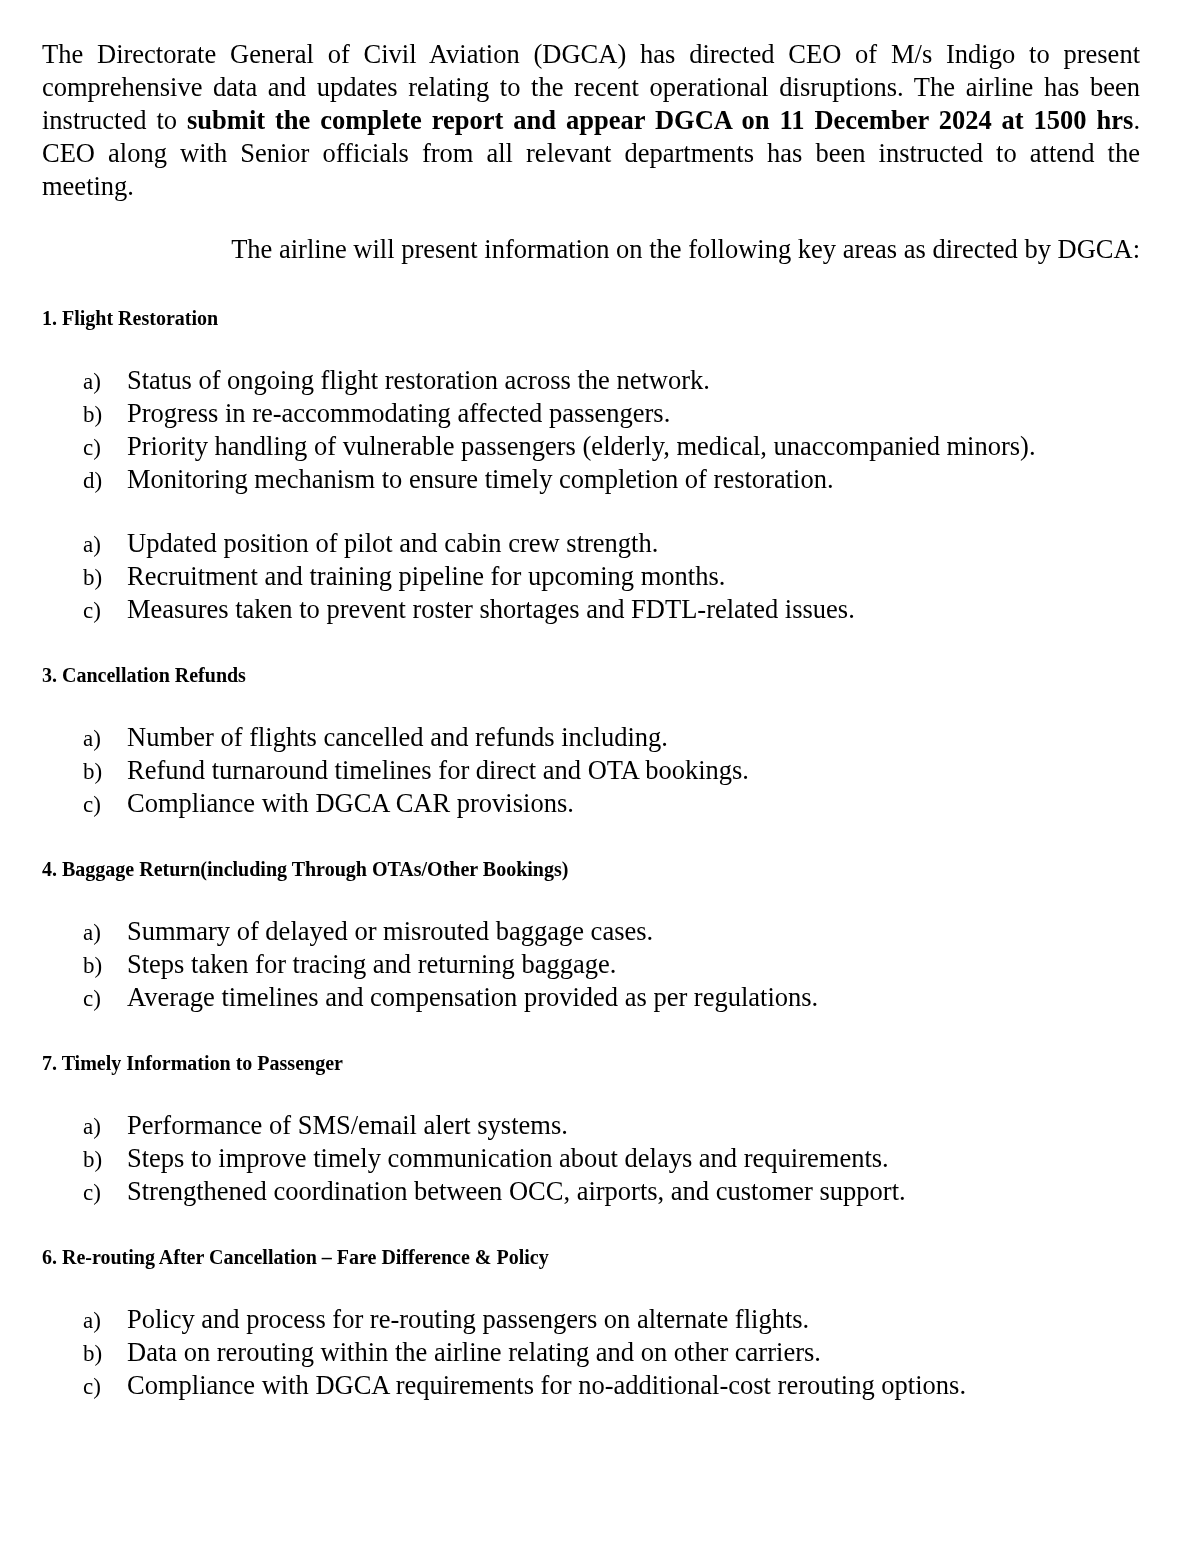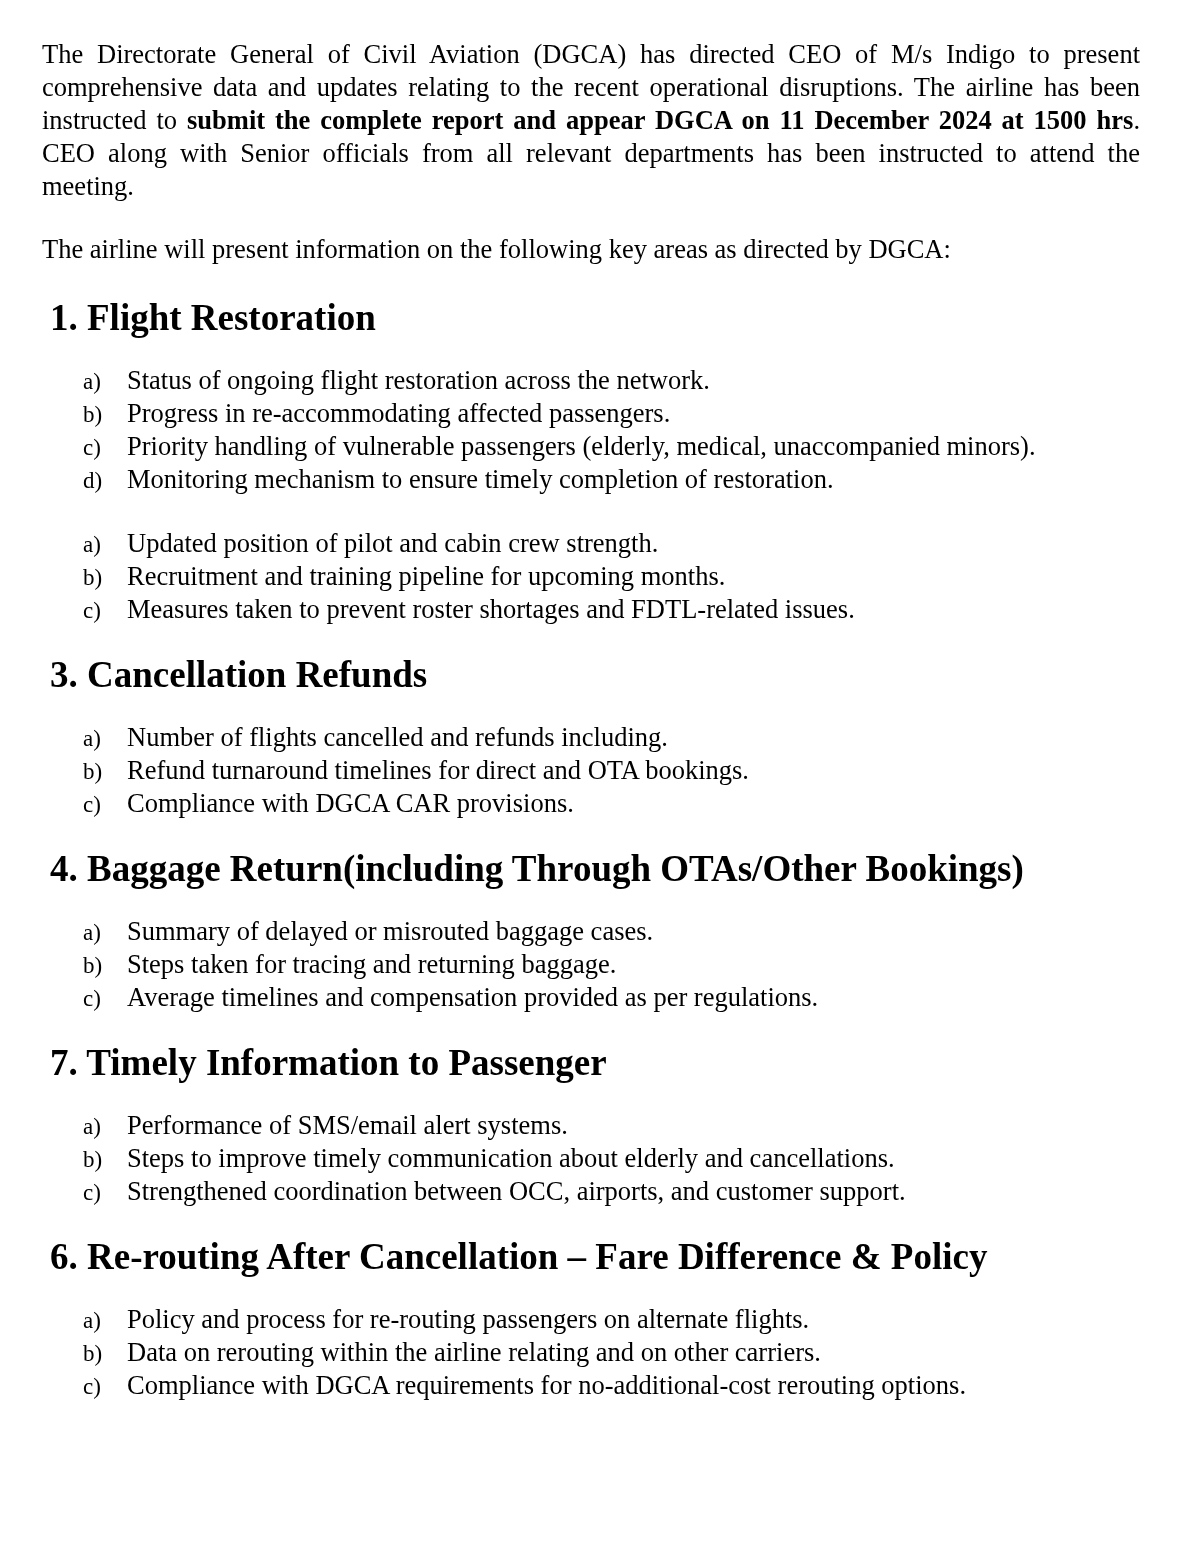--- a/index.html
+++ b/index.html
@@ -25,26 +25,27 @@
       font-size: 26.5px;
       line-height: 33px;
       text-align: justify;
       margin: 0;
     }
     .intro b { font-weight: bold; }
     .lead {
       font-size: 26.5px;
       line-height: 33px;
       margin: 30px 0 0 0;
+      text-align: right;
     }
     .section-heading {
-      font-size: 37px;
+      font-size: 20px;
       font-weight: bold;
       line-height: 36px;
-      margin: 8px;
+      margin: 0;
     }
     .section { margin-top: 31px; }
     .section:first-of-type { margin-top: 34px; }
     ol.items {
       list-style: none;
       margin: 28px 0 0 0;
       padding: 0;
     }
     ol.items li {
       position: relative;
@@ -98,21 +99,21 @@
         <ol class="items">
           <li><span class="marker">a)</span><span>Summary of delayed or misrouted baggage cases.</span></li>
           <li><span class="marker">b)</span><span>Steps taken for tracing and returning baggage.</span></li>
           <li><span class="marker">c)</span><span>Average timelines and compensation provided as per regulations.</span></li>
         </ol>
       </div>
       <div class="section">
         <h2 class="section-heading">7. Timely Information to Passenger</h2>
         <ol class="items">
           <li><span class="marker">a)</span><span>Performance of SMS/email alert systems.</span></li>
-          <li><span class="marker">b)</span><span>Steps to improve timely communication about elderly and cancellations.</span></li>
+          <li><span class="marker">b)</span><span>Steps to improve timely communication about delays and requirements.</span></li>
           <li><span class="marker">c)</span><span>Strengthened coordination between OCC, airports, and customer support.</span></li>
         </ol>
       </div>
       <div class="section">
         <h2 class="section-heading">6. Re-routing After Cancellation – Fare Difference &amp; Policy</h2>
         <ol class="items">
           <li><span class="marker">a)</span><span>Policy and process for re-routing passengers on alternate flights.</span></li>
           <li><span class="marker">b)</span><span>Data on rerouting within the airline relating and on other carriers.</span></li>
           <li><span class="marker">c)</span><span>Compliance with DGCA requirements for no-additional-cost rerouting options.</span></li>
         </ol>

